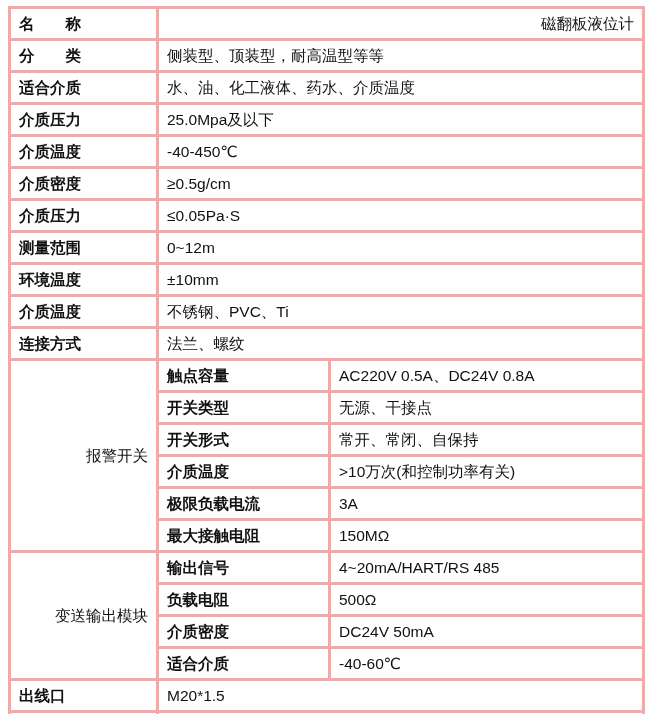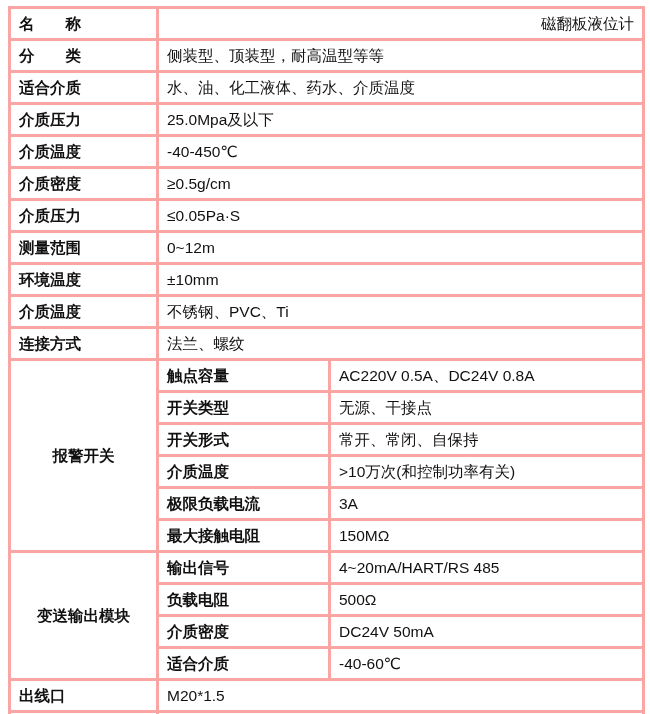--- a/index.html
+++ b/index.html
@@ -49,23 +49,23 @@
   }
   .val {
     font-size: 15.5px;
     margin-left: 31px;
   }
   .sub-label {
     font-size: 15.5px;
     font-weight: bold;
   }
   .group-label {
-    font-weight: bold;
+    font-weight: normal;
     font-size: 15.5px;
-    text-align: center;
+    text-align: right;
   }
 </style>
 </head>
 <body>
 
 <table id="spec-table">
   <colgroup>
     <col class="c1">
       <col class="c2">
       <col class="c3">

